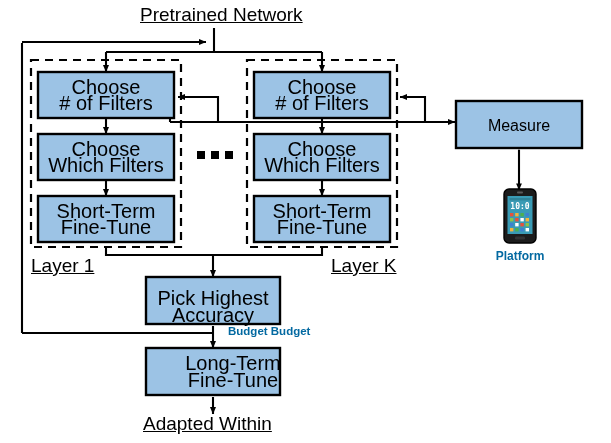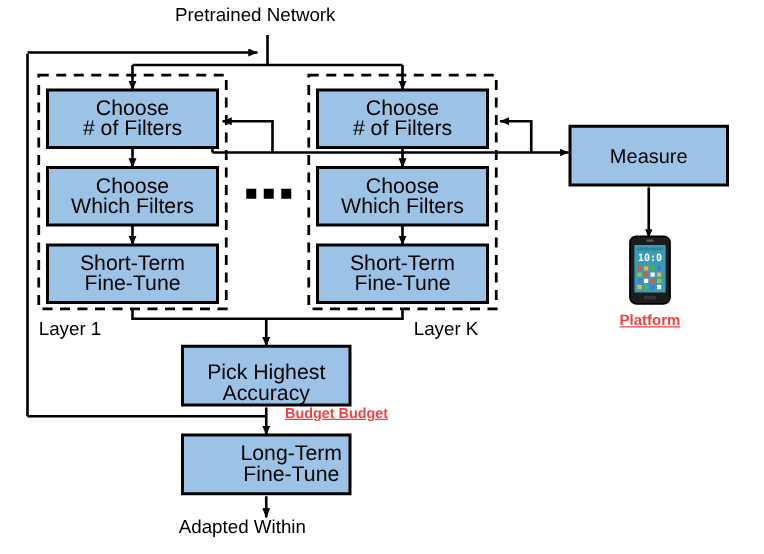--- a/index.html
+++ b/index.html
@@ -2,30 +2,30 @@
 <html><head>
 <meta charset="utf-8">
 <style>
   html,body{margin:0;padding:0;background:#ffffff;}
   body{width:611px;height:443px;font-family:"Liberation Sans",sans-serif;}
   #root{position:relative;width:611px;height:443px;overflow:hidden;background:#fff;}
   svg#canvas{position:absolute;left:0;top:0;width:611px;height:443px;}
   .boxlabel{
     position:absolute;display:flex;flex-direction:column;align-items:center;
     justify-content:center;text-align:center;color:#000;
-    font-family:"Liberation Sans",sans-serif;font-size:17px;line-height:16.5px;
+    font-family:"Liberation Sans",sans-serif;font-size:20px;line-height:16.5px;
     pointer-events:none;white-space:pre;
   }
   .plaintext{
     position:absolute;color:#000;font-family:"Liberation Sans",sans-serif;
-    font-size:15px;white-space:nowrap;
+    font-size:19px;white-space:nowrap;text-decoration:underline;
   }
   .boldtext{
-    position:absolute;color:#ef4444;font-family:"Liberation Sans",sans-serif;
-    font-size:11.5px;font-weight:bold;white-space:nowrap;text-align:center;text-decoration:underline;
+    position:absolute;color:#0369a1;font-family:"Liberation Sans",sans-serif;
+    font-size:11.5px;font-weight:bold;white-space:nowrap;text-align:center;
   }
   .phone{position:absolute;}
 </style>
 </head>
 <body>
 
 <div id="root">
 
   <svg id="canvas" viewBox="0 0 611 443">
     <defs>

